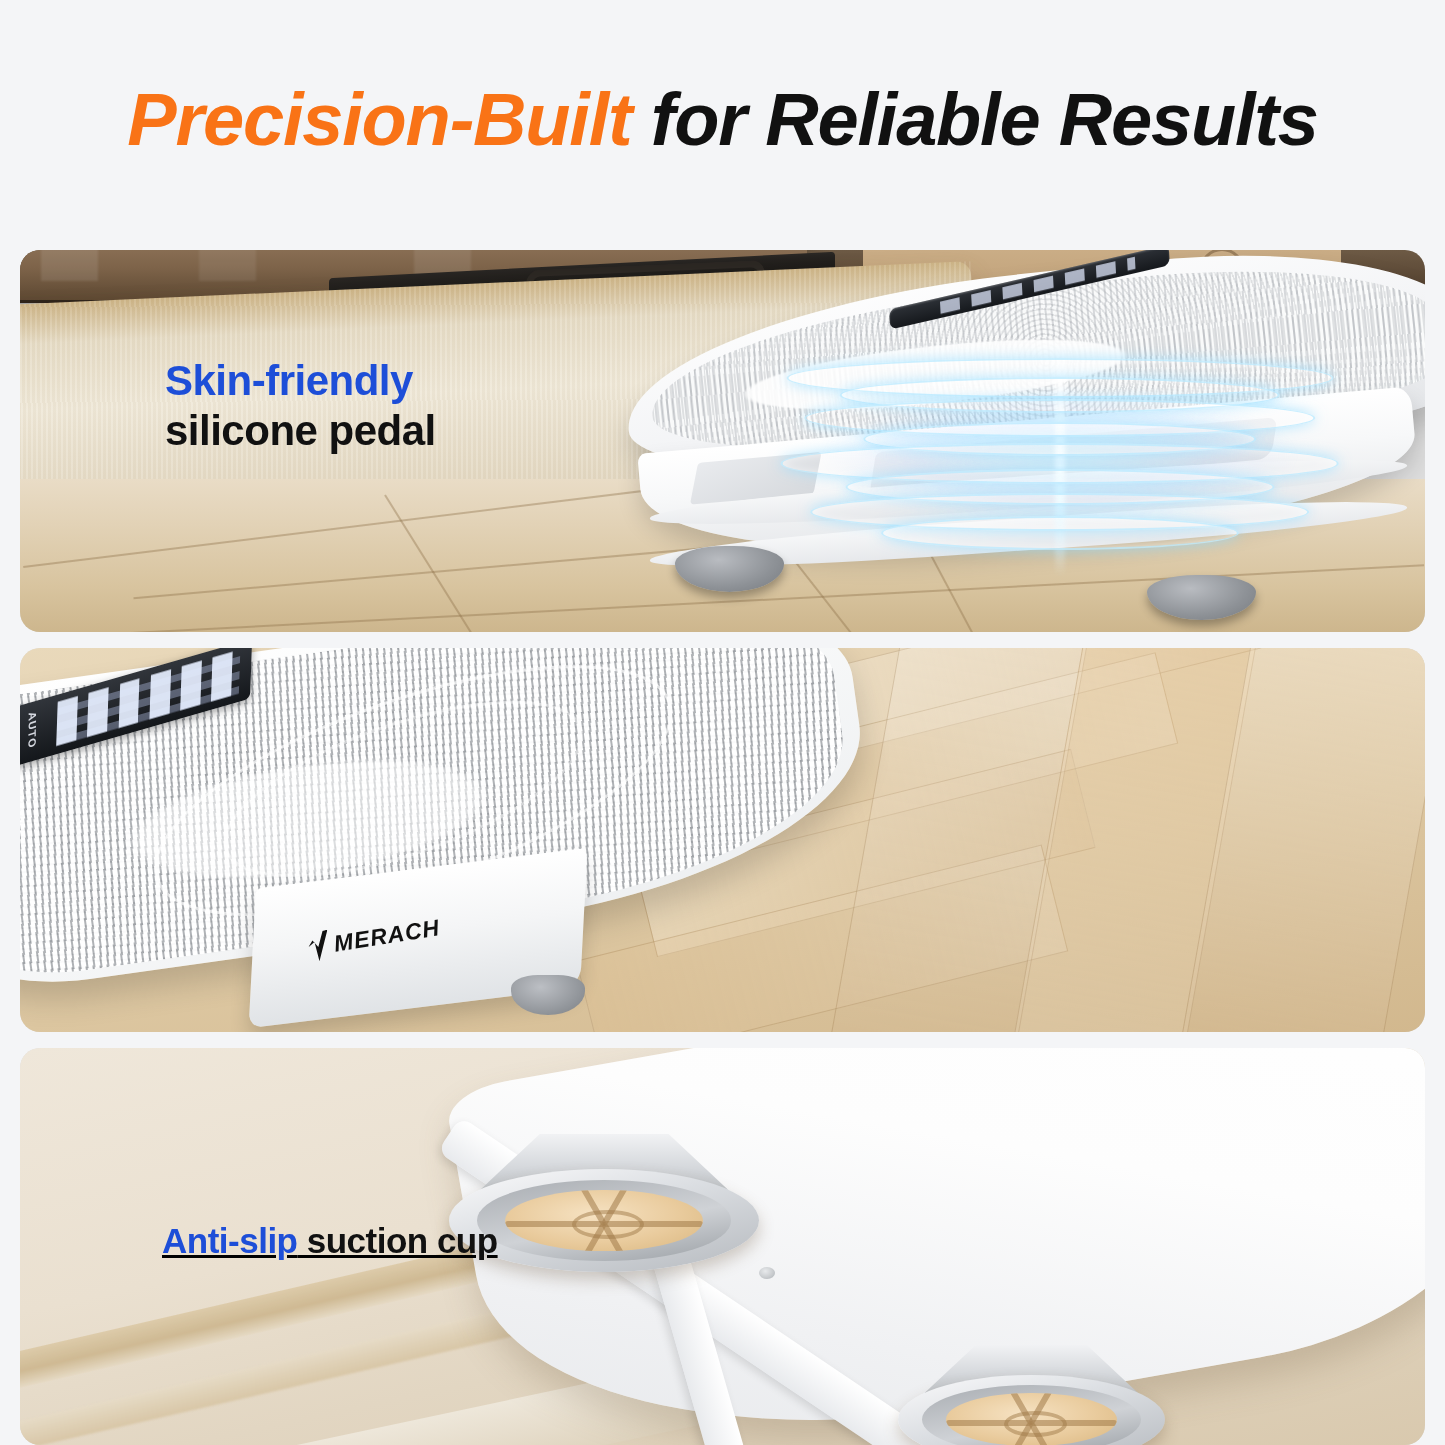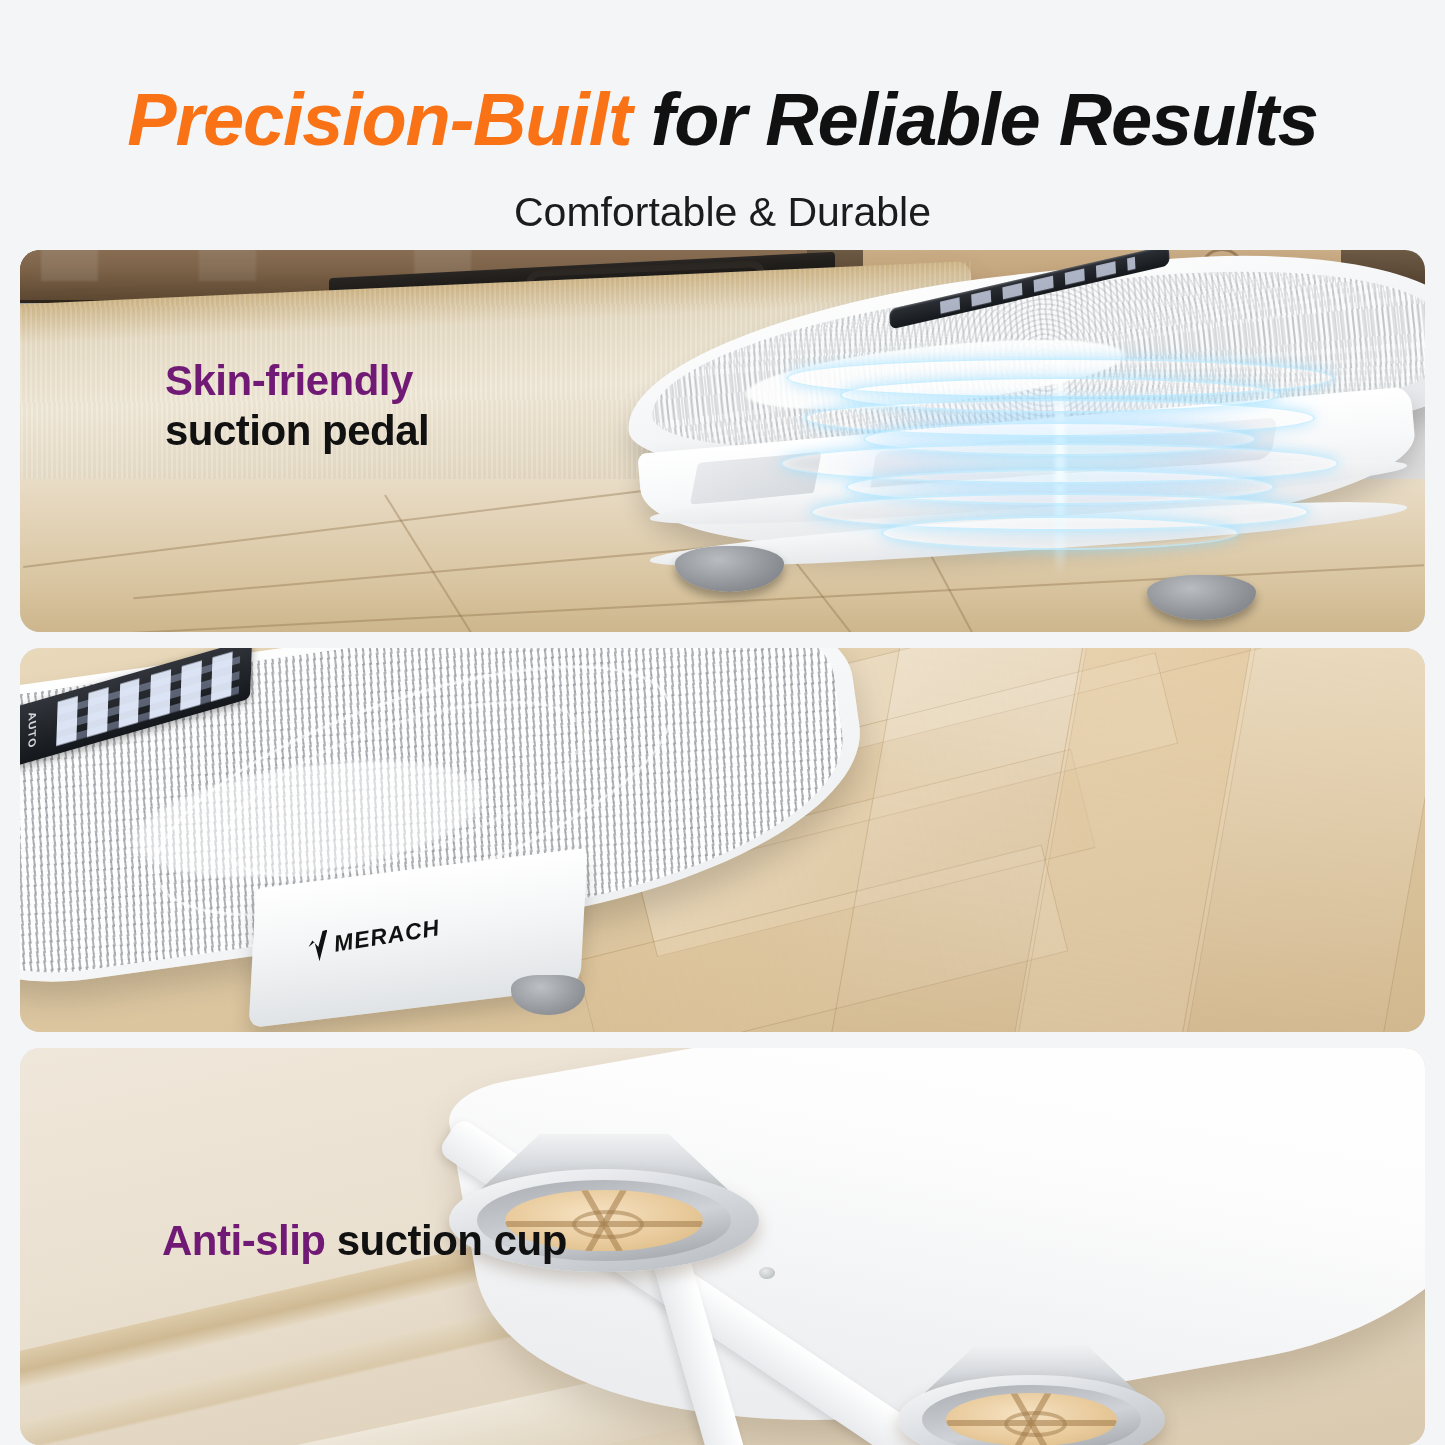--- a/index.html
+++ b/index.html
@@ -41,26 +41,26 @@
   }
   #panel1{top:250px;height:382px;}
   #panel2{top:648px;height:384px;}
   #panel3{top:1048px;height:397px;}
 
   .layer{position:absolute;inset:0;}
 
   
   .caption{position:absolute;z-index:40;font-weight:bold;letter-spacing:-0.5px;}
   .cap-line{display:block;white-space:nowrap;}
-  .cap-orange{color:#701a75;}
+  .cap-orange{color:#1d4ed8;}
   .cap-dark{color:#111111;}
 
   #cap1{left:165px;top:356px;font-size:42px;line-height:50px;}
   #cap2{right:125px;top:813px;font-size:42px;line-height:50px;text-align:right;}
-  #cap3{left:162px;top:1216px;font-size:42px;line-height:50px;}
+  #cap3{left:162px;top:1216px;font-size:35px;line-height:50px;text-decoration:underline;}
 
   
   .p1-wall{position:absolute;left:0;top:0;width:100%;height:14%;
     background:linear-gradient(180deg,#6d5a45 0%,#5a4734 55%,#3d2f22 100%);}
   .p1-sofa{position:absolute;left:-2%;top:-2%;width:58%;height:15%;
     background:linear-gradient(180deg,#8d7257 0%,#7d6349 45%,#5d4832 100%);
     border-radius:0 0 40px 0;
     box-shadow:0 10px 22px rgba(0,0,0,.35);}
   .p1-sofa::after{content:"";position:absolute;left:6%;top:8%;width:88%;height:60%;
     background:
@@ -272,21 +272,20 @@
 </style>
 </head>
 <body>
 
 <div class="page">
 
   <div class="header">
     <div class="headline">
       <span class="hl-orange">Precision-Built</span><span class="hl-dark"> for Reliable Results</span>
     </div>
-    <div class="subhead">Comfortable &amp; Durable</div>
   </div>
 
   <div class="panel" id="panel1">
     <div class="layer">
       <div class="p1-wall"></div>
       <div class="p1-sofa"></div>
       <div class="p1-box">
         <div class="p1-box-mark"></div>
       </div>
       <div class="p1-darkbar"></div>
@@ -329,21 +328,21 @@
         <div class="ring" style="top:44%;width:94%;height:17%;"></div>
         <div class="ring" style="top:56%;width:72%;height:15%;"></div>
         <div class="ring" style="top:67%;width:84%;height:16%;"></div>
         <div class="ring" style="top:78%;width:60%;height:14%;"></div>
       </div>
     </div>
   </div>
 
   <div class="caption" id="cap1">
     <span class="cap-line cap-orange">Skin-friendly</span>
-    <span class="cap-line cap-dark">suction pedal</span>
+    <span class="cap-line cap-dark">silicone pedal</span>
   </div>
 
   <div class="panel" id="panel2">
     <div class="layer">
       <div class="p2-floor">
         <div class="pk h1"></div>
         <div class="pk h2"></div>
         <div class="pk h3"></div>
         <div class="pk h4"></div>
         <div class="pk v1"></div>

